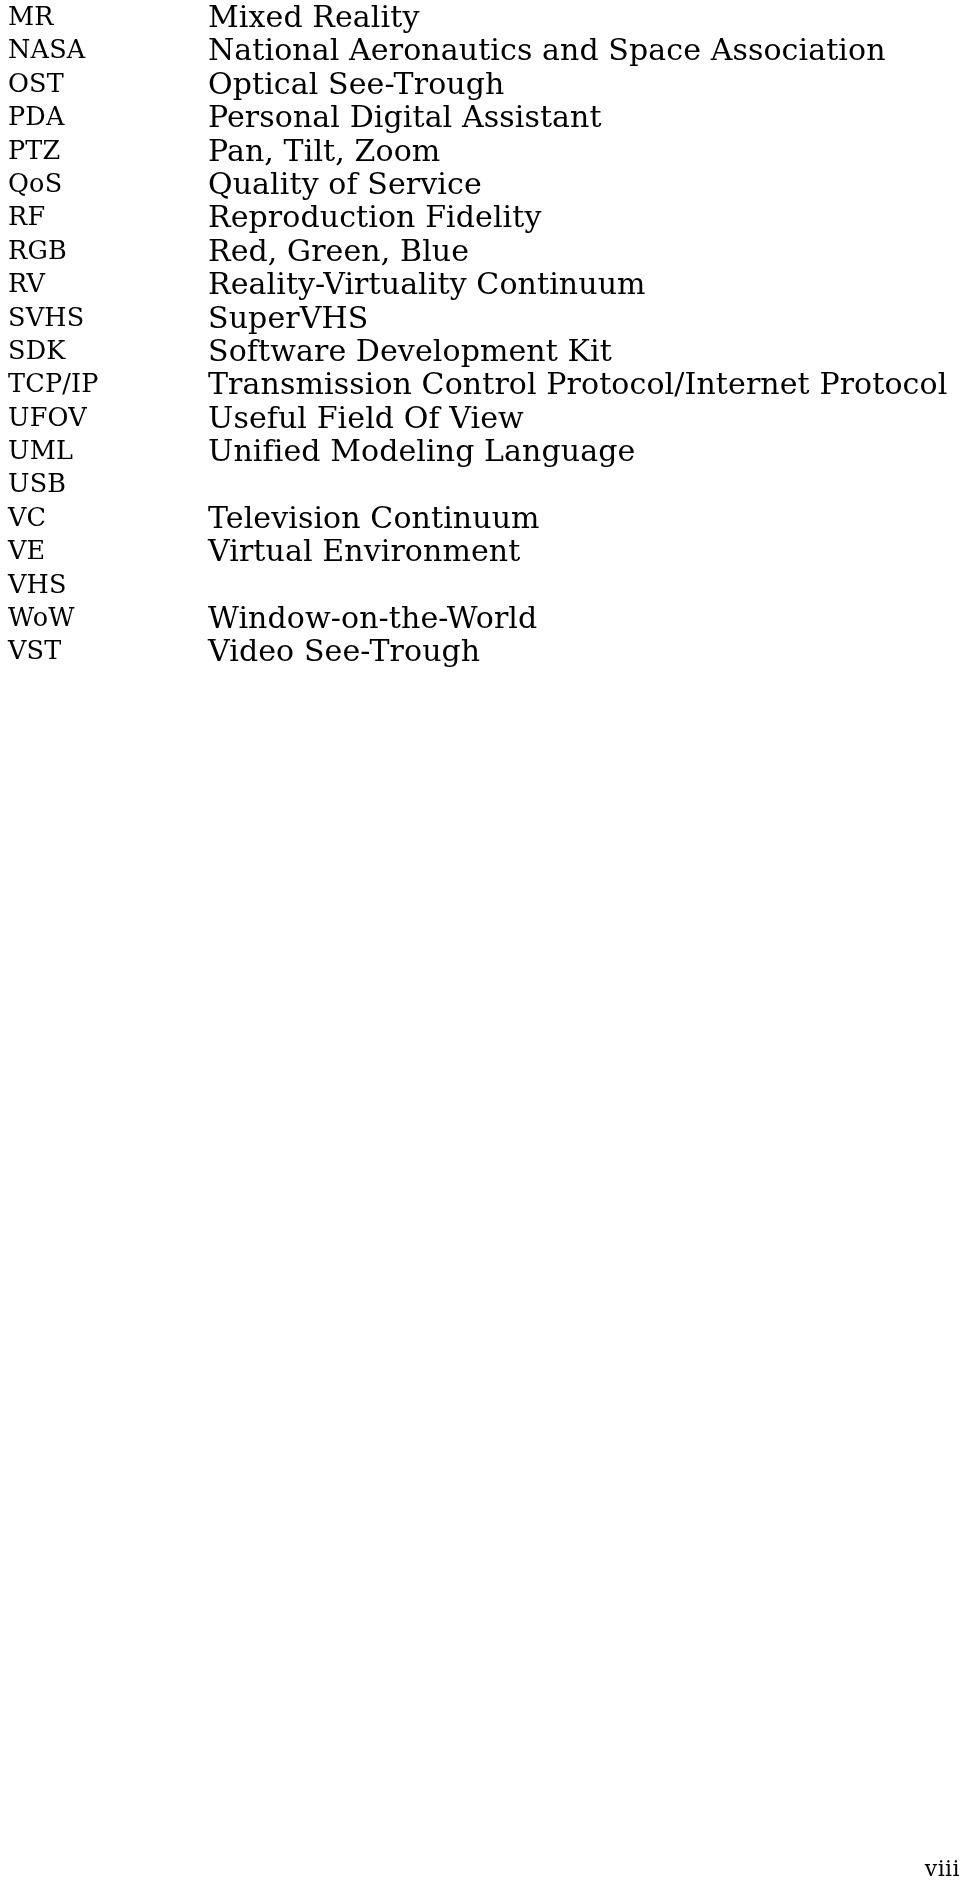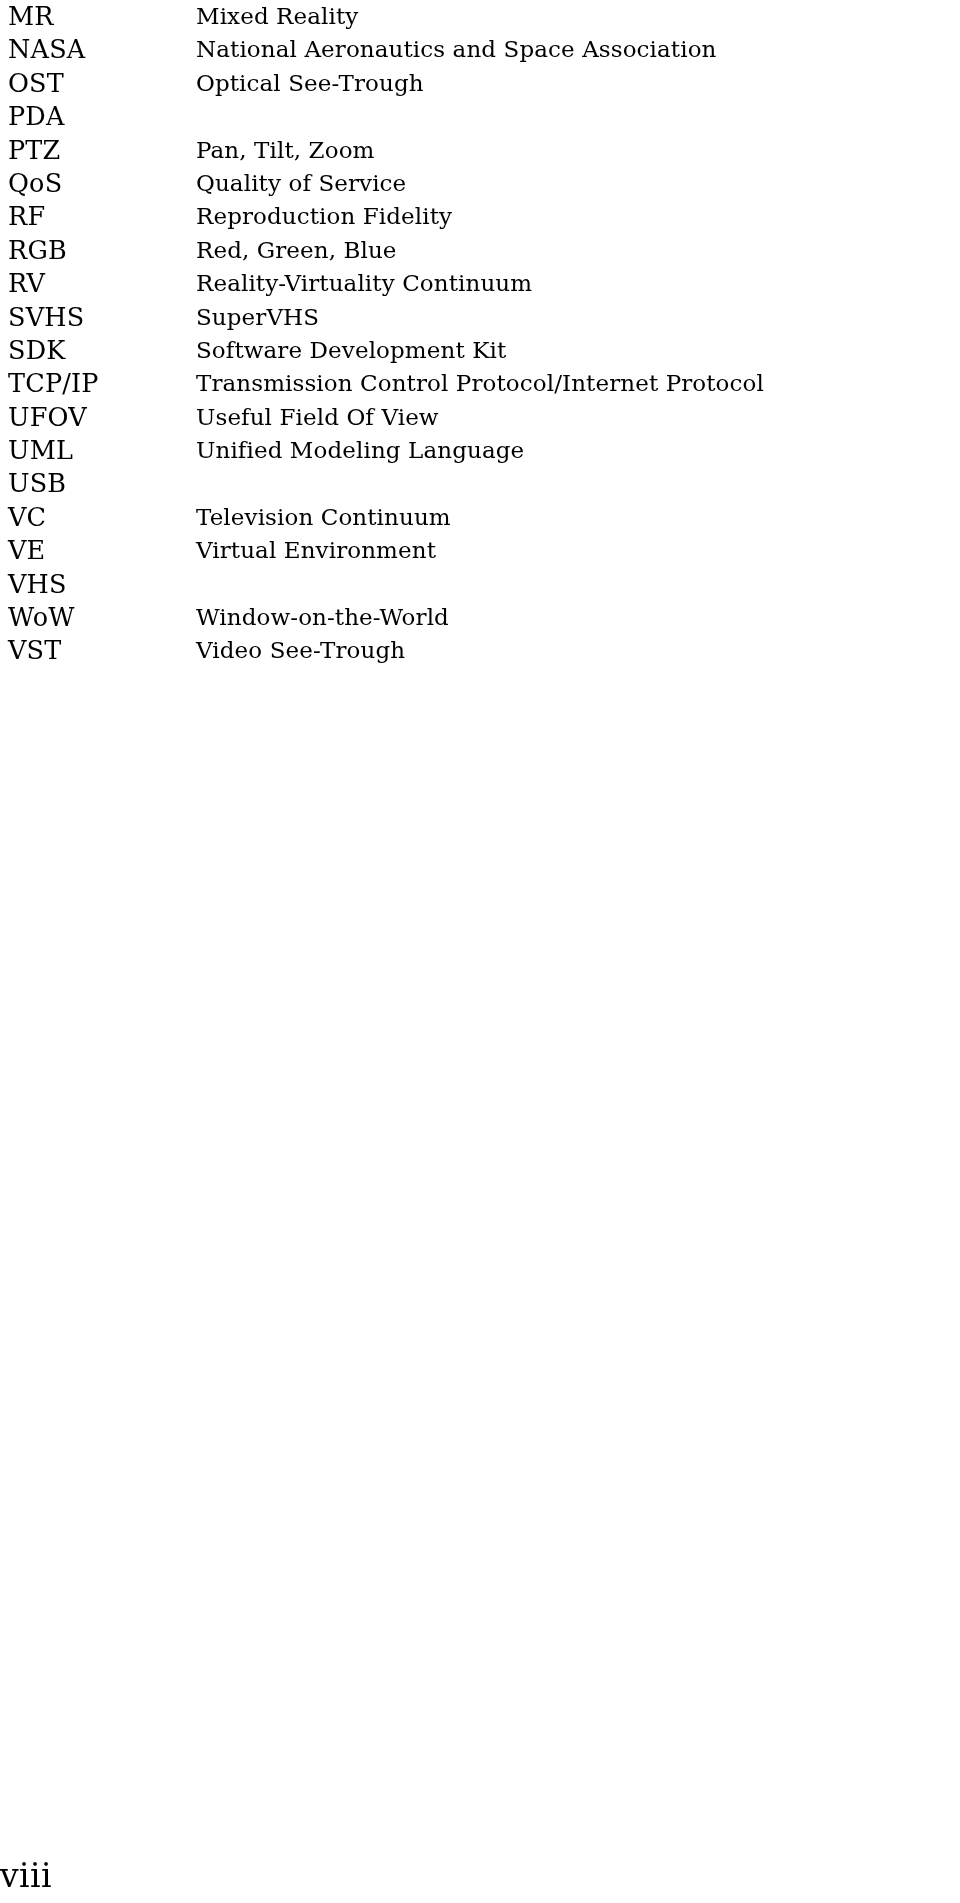--- a/index.html
+++ b/index.html
@@ -45,34 +45,34 @@
     position: absolute;
     left: 0px;
     top: 0;
     font-size: 25.5px;
     letter-spacing: 0.2px;
     white-space: nowrap;
   }
 
   .abbrev-def {
     position: absolute;
-    left: 188px;
+    left: 200px;
     top: 0;
-    font-size: 23px;
+    font-size: 30px;
     letter-spacing: 0.1px;
     white-space: nowrap;
   }
 
   #page-number {
     position: absolute;
     left: 0;
     top: 1856px;
     width: 960px;
-    text-align: left;
-    font-size: 33px;
+    text-align: right;
+    font-size: 22px;
     letter-spacing: 0.4px;
   }
 </style>
 </head>
 <body style="background: rgb(255, 255, 255); color: rgb(0, 0, 0);">
 
 <div id="abbrev-page">
 
   <div id="abbrev-list">
       <div class="abbrev-row">
@@ -82,20 +82,21 @@
       <div class="abbrev-row">
         <span class="abbrev-term">NASA</span>
         <span class="abbrev-def">National Aeronautics and Space Association</span>
       </div>
       <div class="abbrev-row">
         <span class="abbrev-term">OST</span>
         <span class="abbrev-def">Optical See-Trough</span>
       </div>
       <div class="abbrev-row">
         <span class="abbrev-term">PDA</span>
+        <span class="abbrev-def">Personal Digital Assistant</span>
       </div>
       <div class="abbrev-row">
         <span class="abbrev-term">PTZ</span>
         <span class="abbrev-def">Pan, Tilt, Zoom</span>
       </div>
       <div class="abbrev-row">
         <span class="abbrev-term">QoS</span>
         <span class="abbrev-def">Quality of Service</span>
       </div>
       <div class="abbrev-row">

